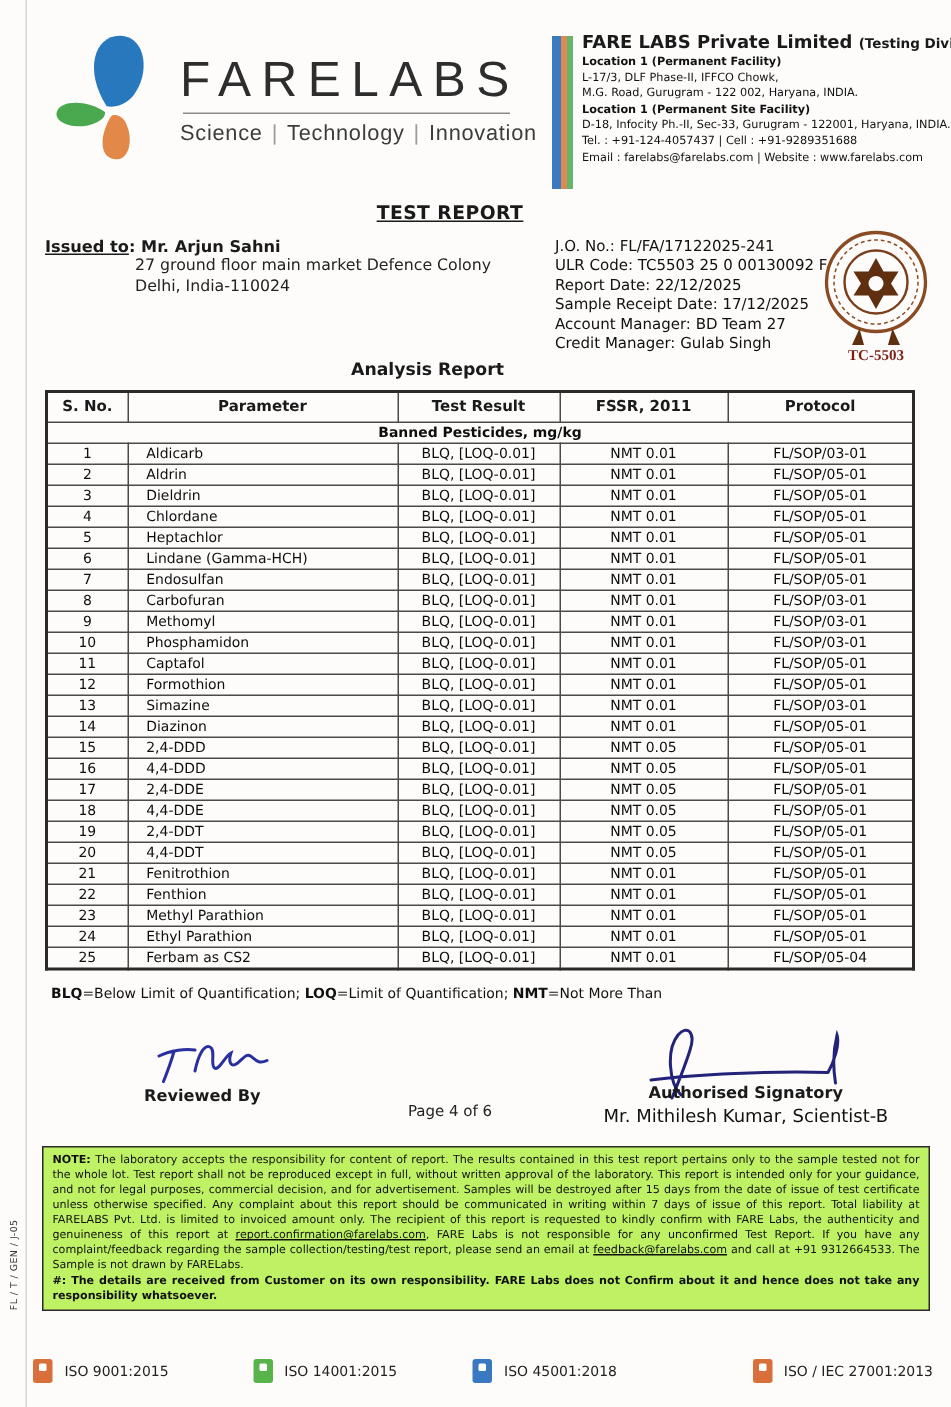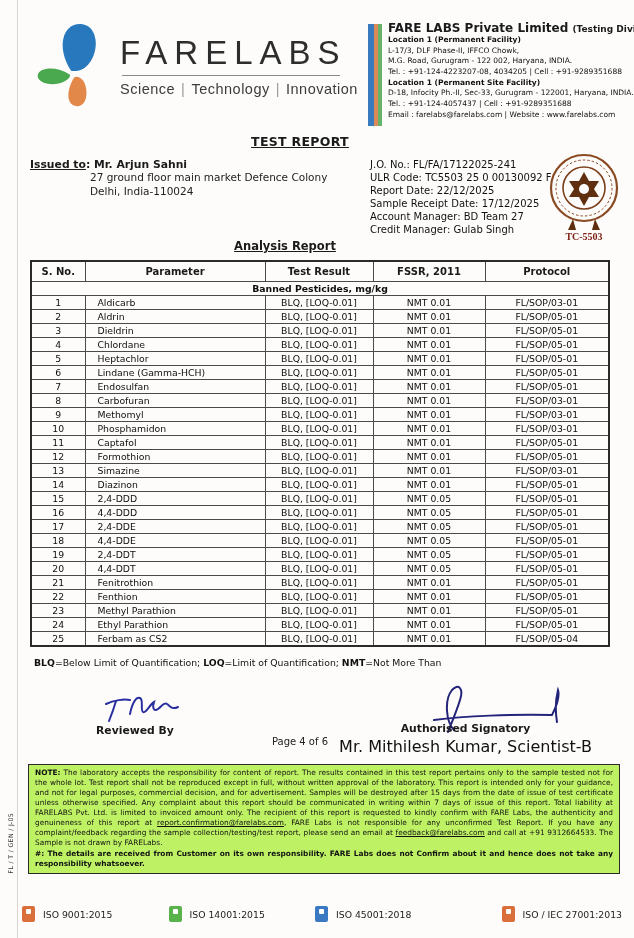--- a/index.html
+++ b/index.html
@@ -36,21 +36,21 @@
   .issued-block{margin-left:30px;width:340px;font-size:10.8px;}
   .issued-line1{font-weight:bold;}
   .issued-label{text-decoration:underline;}
   .issued-addr{margin-left:60px;font-size:10.5px;line-height:1.3;color:#222;}
   .meta-block{width:230px;font-size:10px;line-height:13px;color:#111;}
   .meta-block div{white-space:nowrap;}
 
   .seal{position:absolute;right:8px;top:150px;width:84px;text-align:center;}
 
   .section-title{width:570px;text-align:center;margin-top:3px;font-size:11.5px;font-weight:bold;}
-  .section-title span{text-decoration:underline;}
+  .section-title span{}
 
   
   table.results{border-collapse:collapse;margin:7px 0 0 30px;width:516px;table-layout:fixed;
                 border:2px solid #2a2a2a;}
   table.results th,table.results td{border:1px solid #4a4a4a;overflow:hidden;white-space:nowrap;}
   table.results th{font-size:10px;font-weight:bold;padding:4px 2px;text-align:center;}
   .col-sno{width:54px;}.col-param{width:180px;}.col-result{width:108px;}.col-fssr{width:112px;}.col-proto{width:124px;}
   tr.group-row td{font-size:9.8px;font-weight:bold;text-align:left;padding:1px 0 1px 6px;}
   table.results td{font-size:9.3px;padding:0.5px 2px;text-align:center;line-height:12px;color:#0e0e0e;}
   table.results td.param{text-align:left;padding-left:12px;}
@@ -58,21 +58,21 @@
   .legend{margin:10px 0 0 34px;font-size:9.3px;color:#111;}
   .legend b{font-weight:bold;}
 
   
   .sig-row{position:relative;margin-top:28px;height:62px;}
   .sig-reviewed{position:absolute;left:96px;top:28px;font-size:10.8px;font-weight:bold;}
   .sig-reviewed-svg{position:absolute;left:100px;top:-6px;}
   .sig-page{position:absolute;left:0;width:600px;text-align:center;top:40px;font-size:10px;color:#222;}
   .sig-auth{position:absolute;right:42px;top:26px;text-align:center;}
   .sig-auth-label{font-size:10.8px;font-weight:bold;}
-  .sig-auth-name{font-size:16px;color:#111;margin-top:2px;}
+  .sig-auth-name{font-size:12px;color:#111;margin-top:2px;}
   .sig-auth-svg{position:absolute;right:60px;top:-14px;}
 
   
   .note-box{margin:6px 14px 0 28px;border:1px solid #2a2a2a;background:#bef264;
             padding:3px 6px 4px 6px;font-size:7.4px;line-height:1.36;text-align:justify;color:#111;}
   .note-box .lbl{font-weight:bold;}
   .note-box .lnk{text-decoration:underline;}
   .note-box .hash{font-weight:bold;display:block;margin-top:0px;}
 
   .doc-code{position:absolute;left:-28px;top:832px;width:76px;transform:rotate(-90deg);
@@ -112,21 +112,20 @@
       <div class="stripes">
         <i style="width:6px;background:#3a7abf"></i>
           <i style="width:4px;background:#dd8a56"></i>
           <i style="width:4px;background:#66b36a"></i>
       </div>
       <div class="company-text">
         <div class="company-name"><span>FARE LABS Private Limited</span> <span class="division">(Testing Division)</span></div>
         <div class="company-line bold">Location 1 (Permanent Facility)</div>
         <div class="company-line">L-17/3, DLF Phase-II, IFFCO Chowk,</div>
         <div class="company-line">M.G. Road, Gurugram - 122 002, Haryana, INDIA.</div>
-        <div class="company-line">Tel. : +91-124-4223207-08, 4034205  |  Cell : +91-9289351688</div>
         <div class="company-line bold">Location 1 (Permanent Site Facility)</div>
         <div class="company-line">D-18, Infocity Ph.-II, Sec-33, Gurugram - 122001, Haryana, INDIA.</div>
         <div class="company-line">Tel. : +91-124-4057437  |  Cell : +91-9289351688</div>
         <div class="company-line">Email : farelabs@farelabs.com  |  Website : www.farelabs.com</div>
       </div>
     </div>
   </div>
 
   <div class="report-title"><span>TEST REPORT</span></div>
 

